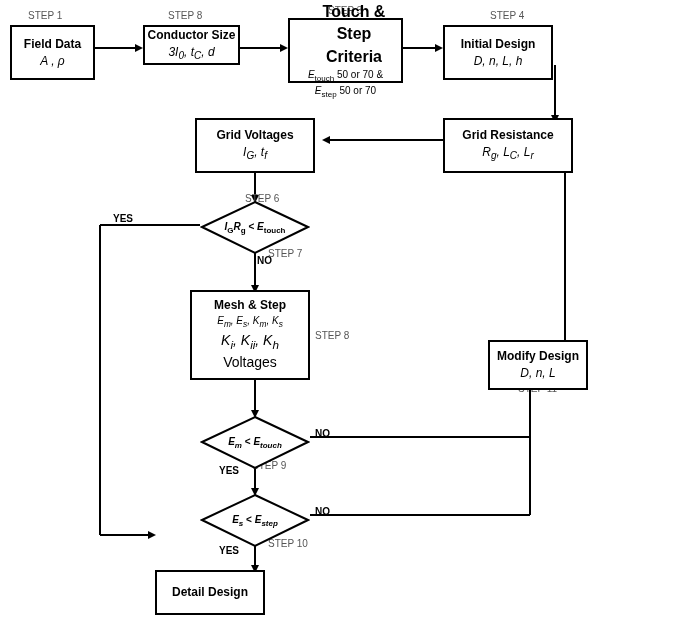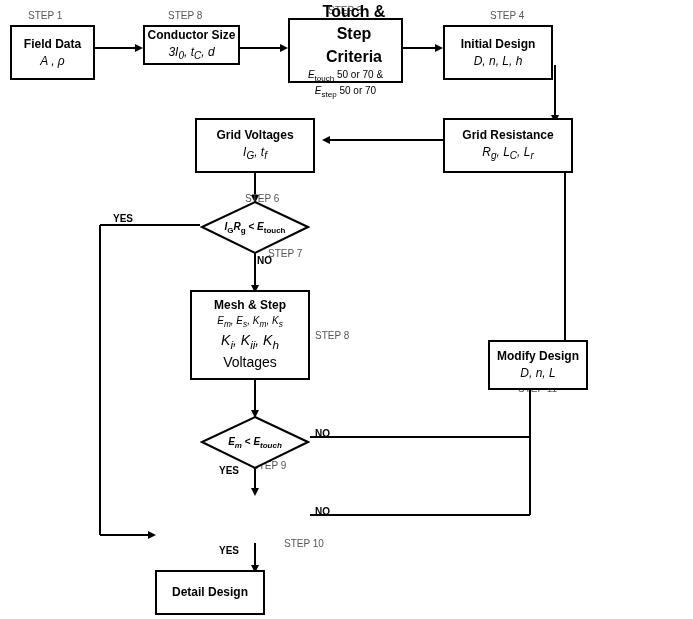--- a/index.html
+++ b/index.html
@@ -188,25 +188,33 @@
   <div class="yes-label" style="left:219px; top:465px;">YES</div>
   <div class="diamond" style="left:200px; top:415px; width:110px; height:55px;">
     <svg width="110" height="55">
       <polygon points="55,2 108,27 55,53 2,27" fill="white" stroke="black" stroke-width="2"></polygon>
     </svg>
     <div class="diamond-text" style="font-size:10px;">
       <i>E<sub style="font-size:8px;">m</sub></i> &lt; <i>E<sub style="font-size:8px;">touch</sub></i>
     </div>
   </div>
 
-  <div class="step-label" style="left:284px; top:538px;text-align:right;">STEP 10</div>
+  <div class="step-label" style="left:268px; top:538px;text-align:right;">STEP 10</div>
 
   <div class="no-label" style="left:315px; top:506px;">NO</div>
 
   <div class="yes-label" style="left:219px; top:545px;">YES</div>
+  <div class="diamond" style="left:200px; top:493px; width:110px; height:55px;">
+    <svg width="110" height="55">
+      <polygon points="55,2 108,27 55,53 2,27" fill="white" stroke="black" stroke-width="2"></polygon>
+    </svg>
+    <div class="diamond-text" style="font-size:10px;">
+      <i>E<sub style="font-size:8px;">s</sub></i> &lt; <i>E<sub style="font-size:8px;">step</sub></i>
+    </div>
+  </div>
 
   <div class="step-label" style="left:518px; top:383px;">STEP 11</div>
   <div class="box" style="left:155px; top:570px; width:110px; height:45px;">
     <span style="font-weight:bold;">Detail  Design</span>
   </div>
 
   <div class="box" style="left:488px; top:340px; width:100px; height:50px;">
     <span style="font-weight:bold;">Modify Design</span>
     <span style="font-style:italic;">D, n, L</span>
   </div>

